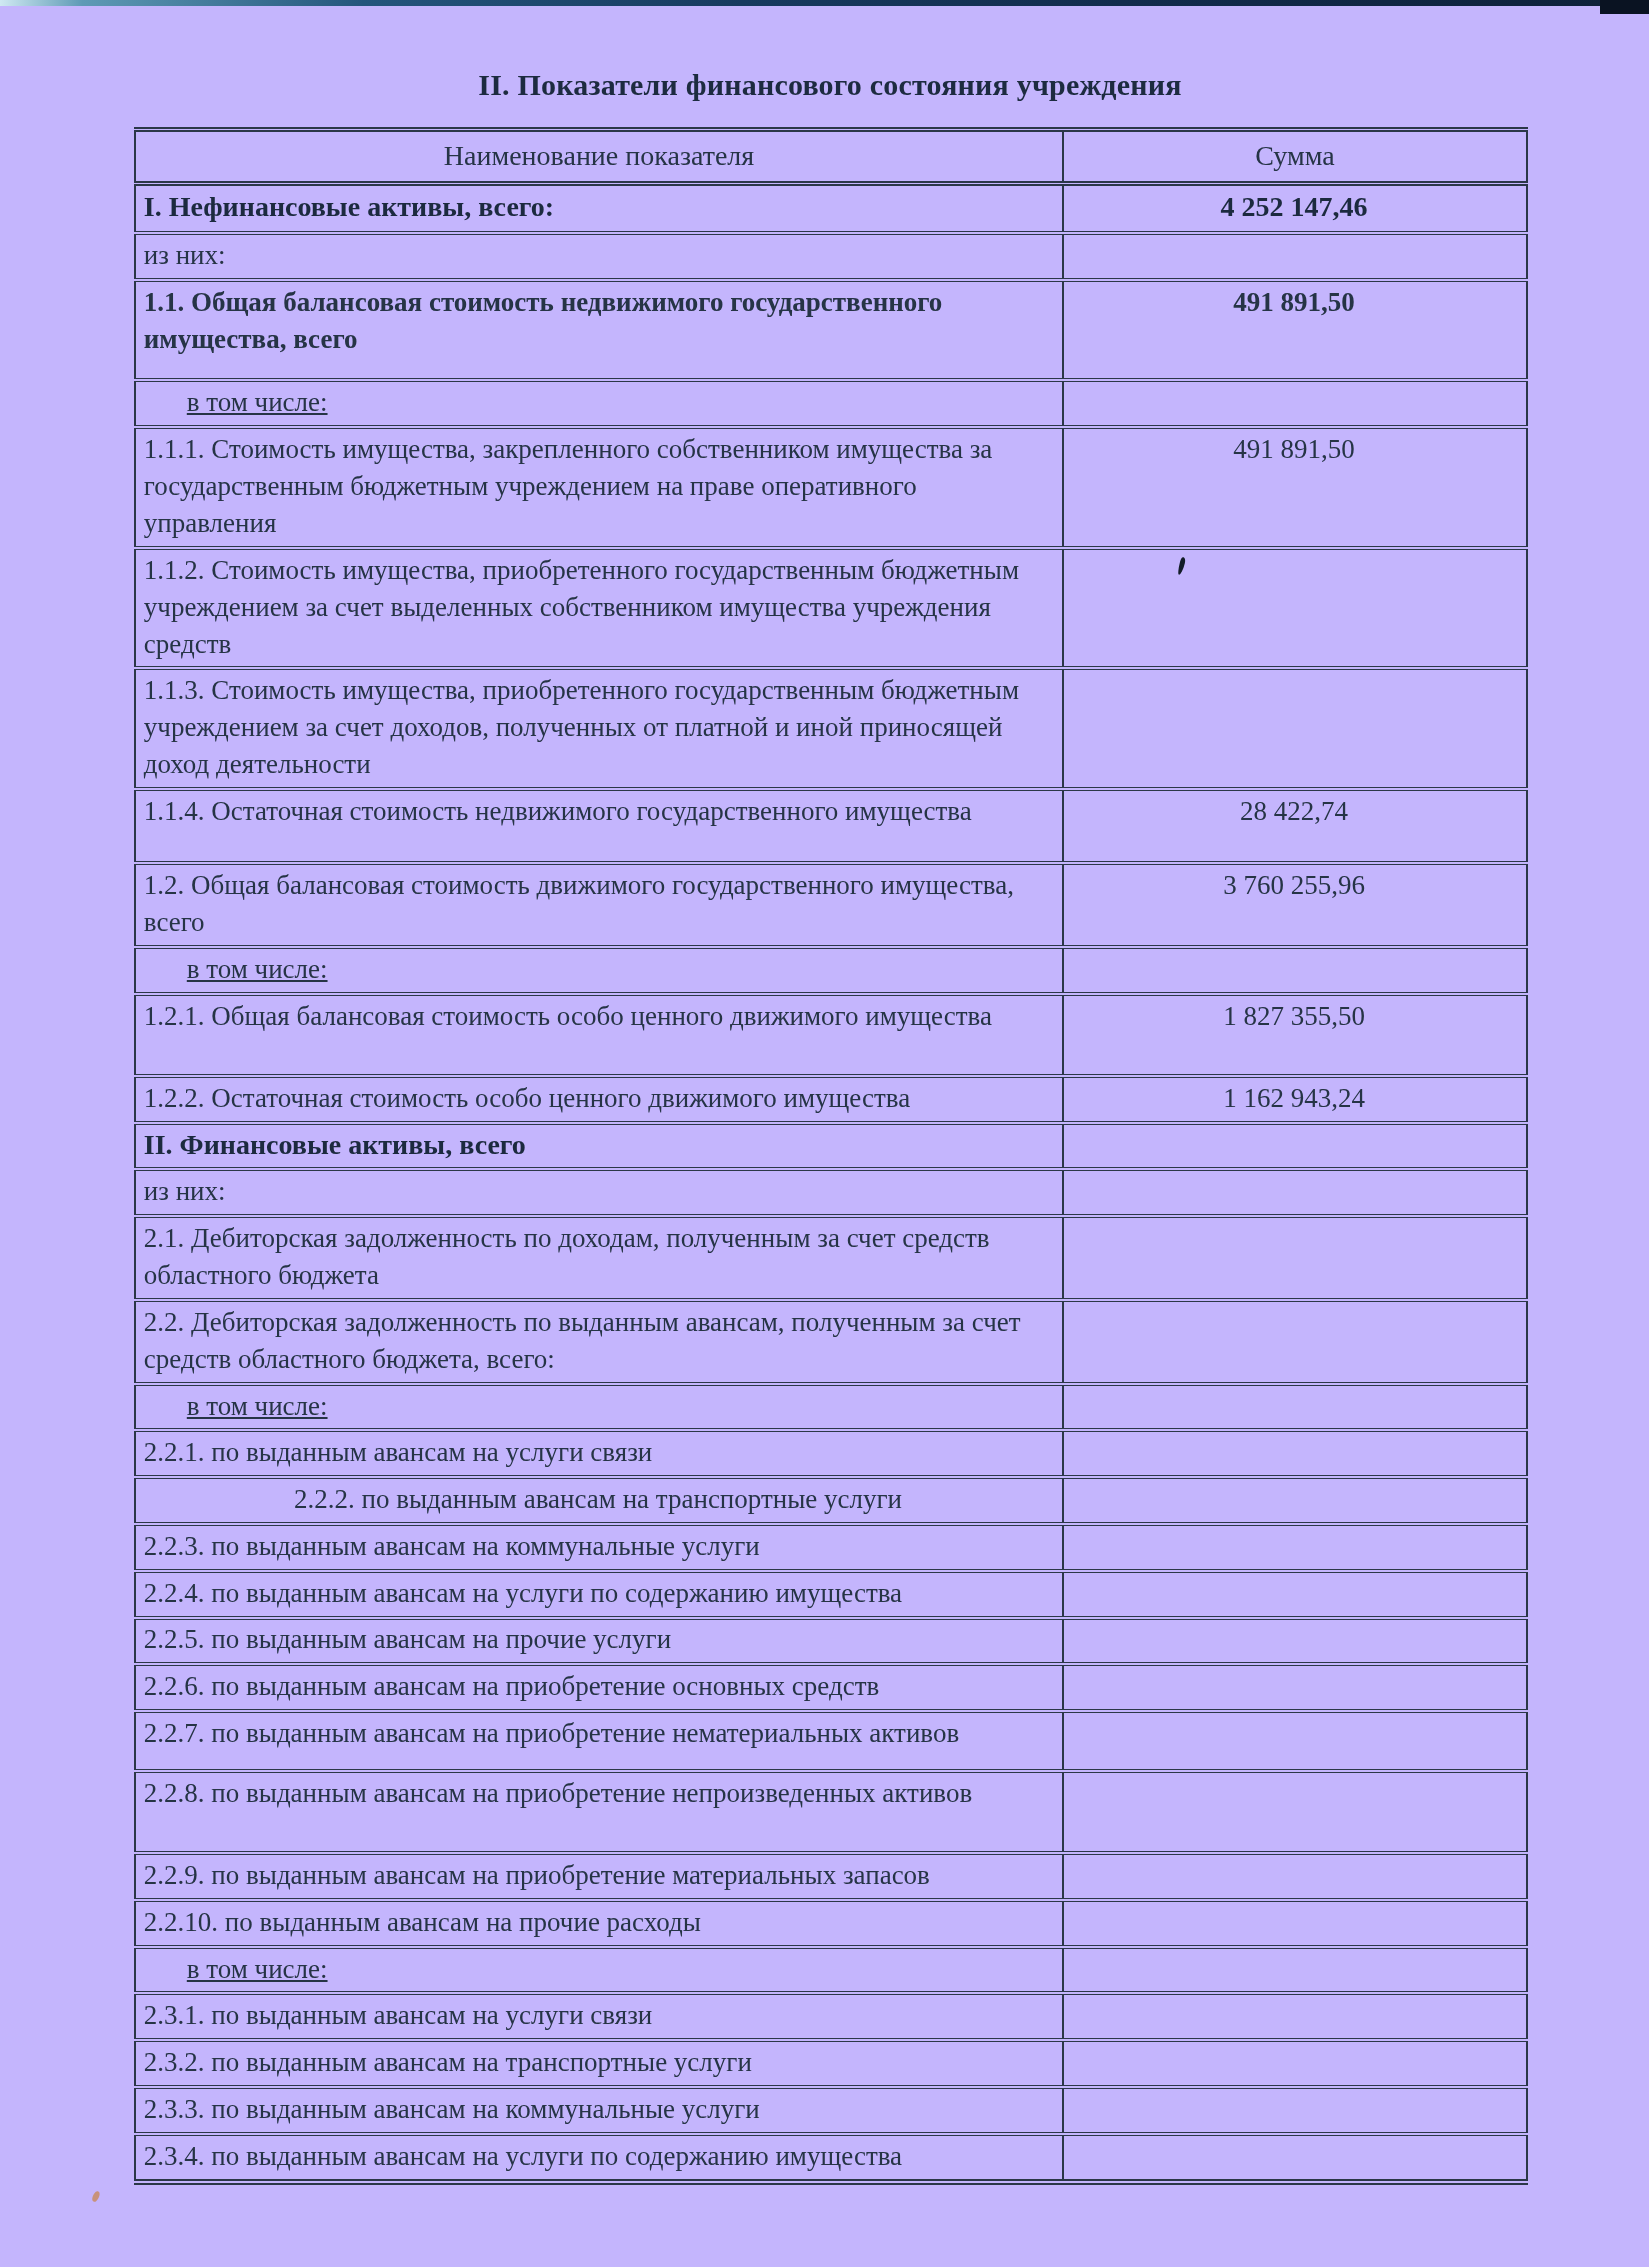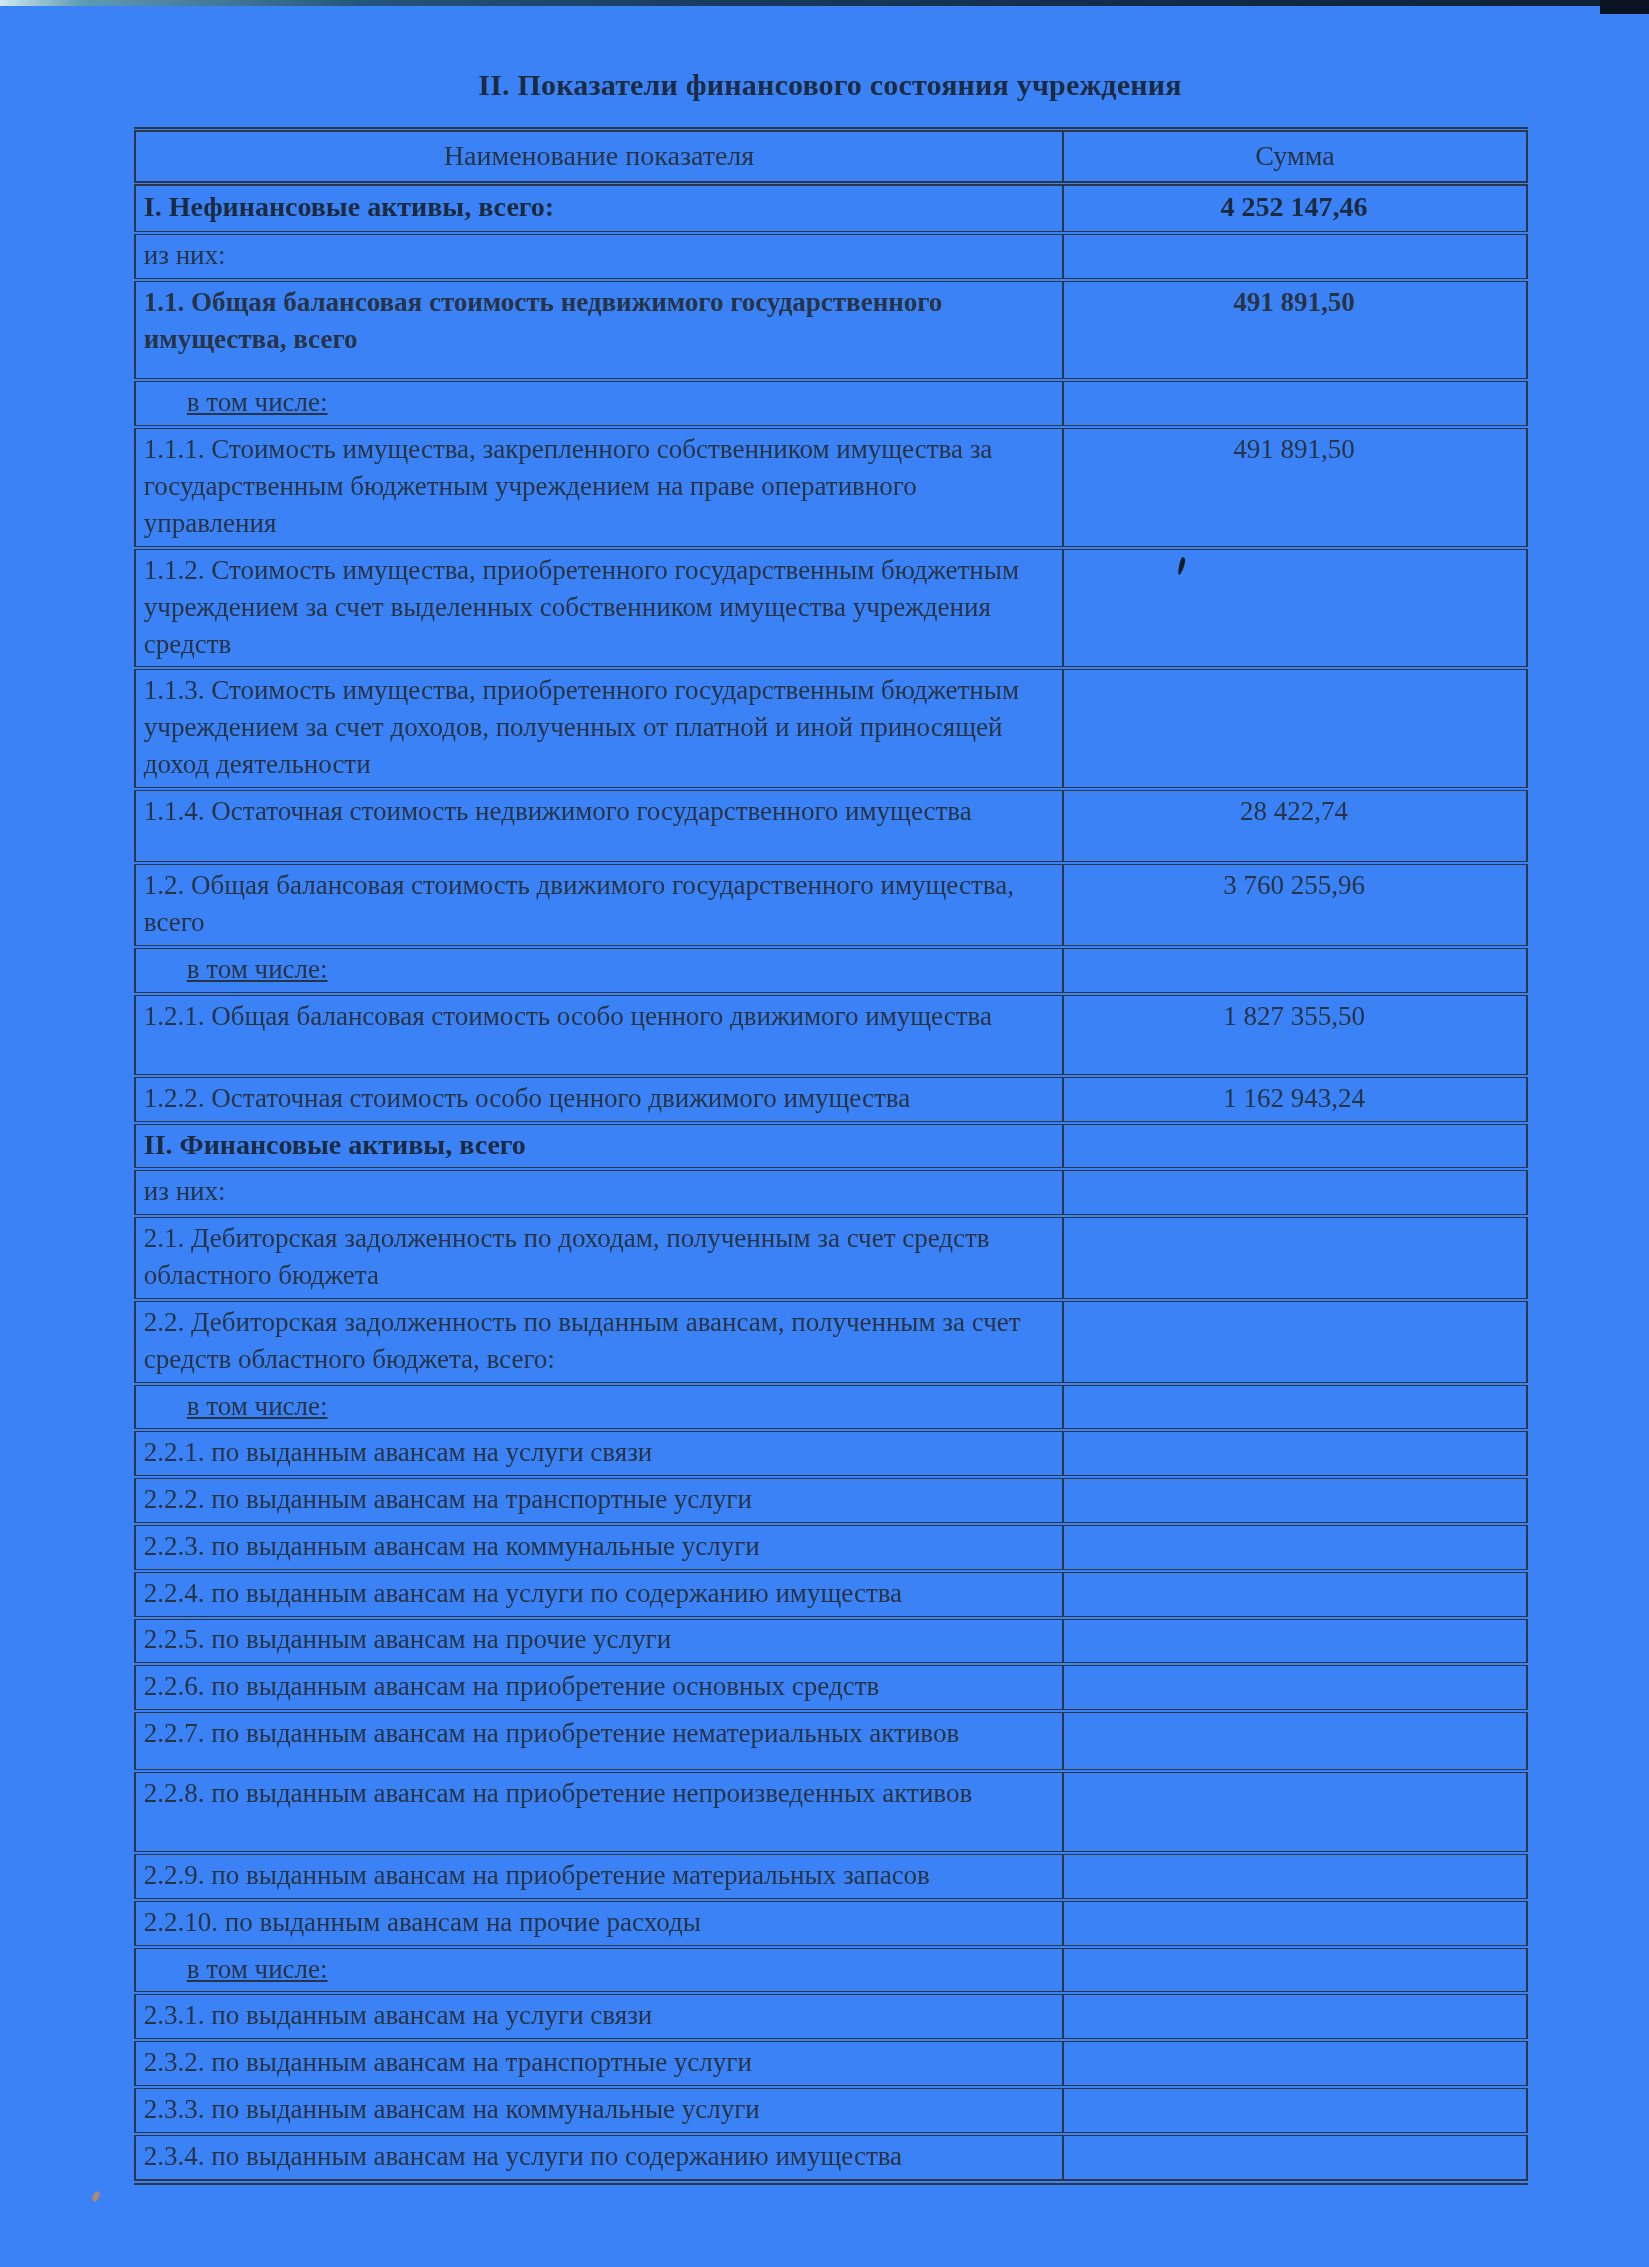--- a/index.html
+++ b/index.html
@@ -5,21 +5,21 @@
   html, body {
     margin: 0;
     padding: 0;
     background: #e8e8e6;
   }
   .page {
     position: relative;
     width: 1650px;
     height: 2268px;
     margin: 0 auto;
-    background: #3b82f6;
+    background: #c4b5fd;
     overflow: hidden;
     font-family: "Liberation Serif", "DejaVu Serif", serif;
     color: #263446;
   }
   
   .scan-edge {
     position: absolute;
     top: 0; left: 0;
     width: 100%;
     height: 5.8px;
@@ -288,21 +288,21 @@
     </tr>
         <tr style="height: 40px;">
       <td class="label-cell">
         <span class="label-text">2.2.1. по выданным авансам на услуги связи</span>
       </td>
       <td class="value-cell">
         <span class="value-text"></span>
         
       </td>
     </tr>
-        <tr style="height: 40px;">
+        <tr style="height: 40px; text-align: center;">
       <td class="label-cell">
         <span class="label-text">2.2.2. по выданным авансам на транспортные услуги</span>
       </td>
       <td class="value-cell">
         <span class="value-text"></span>
         
       </td>
     </tr>
         <tr style="height: 40px;">
       <td class="label-cell">

